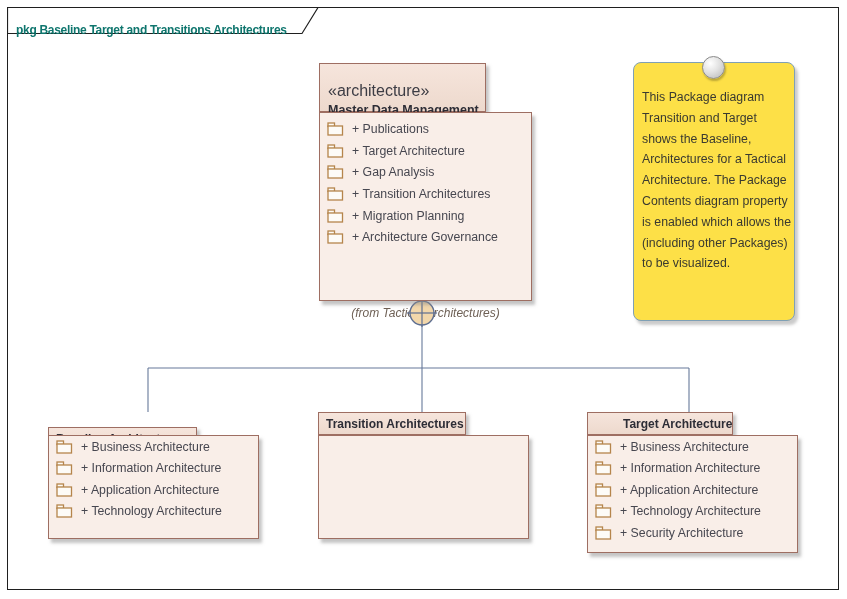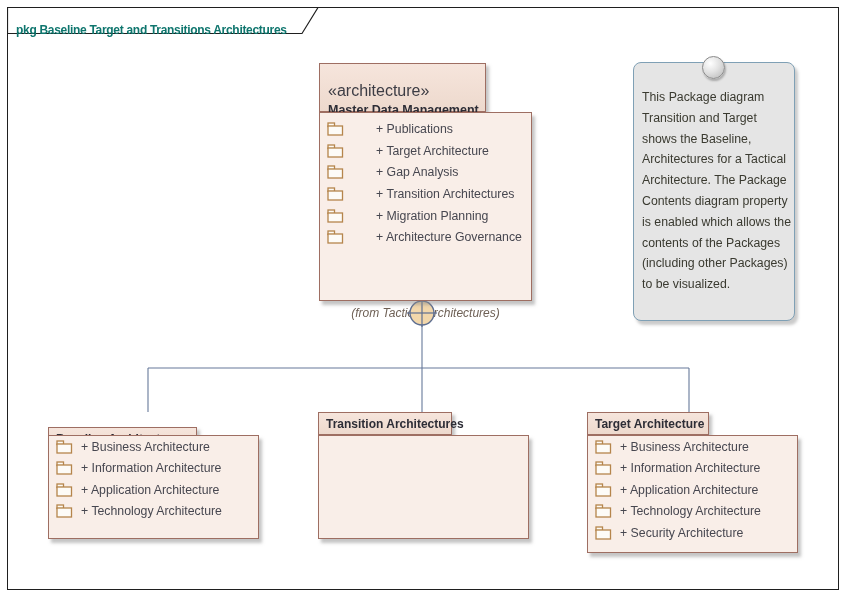--- a/index.html
+++ b/index.html
@@ -24,32 +24,32 @@
   .pkg-body { position:absolute; border:1px solid #9e6e62; background:#f9eee8;
               box-shadow:3px 4px 3px rgba(140,140,140,0.5); }
   .pkg-name { font-size:12px; font-weight:bold; color:#2d2d36; white-space:nowrap; }
   .tab-small .pkg-name { padding:4px 0 0 7px; display:block; }
   .stereotype { display:block; padding:18px 0 0 8px; font-size:16px; color:#3c3c44; }
   .mdm-name { display:block; padding:3px 0 0 8px; font-size:12.5px; }
 
   .item { display:flex; align-items:center; padding-left:7px; }
   .item .ico { flex:0 0 17px; height:14px; margin-right:8px; }
   .item-label { font-size:12.3px; color:#474750; white-space:nowrap; }
-  .rows-mdm .item { height:21.7px;gap:24px; }
+  .rows-mdm .item { height:21.7px; }
   .rows-sub .item { height:21.5px; }
   .rows-mdm { padding-top:5px; }
   .rows-sub { padding-top:0; }
 
   .from-label { position:absolute; left:319px; top:306px; width:213px;
                 text-align:center; font-size:12px; font-style:italic;
                 color:#6e6055; }
 
   
   .note { position:absolute; left:633px; top:62px; width:162px; height:259px;
-          background:#e5e5e5; border:1.5px solid #7fa0b5; border-radius:8px;
+          background:#fde047; border:1.5px solid #7fa0b5; border-radius:8px;
           box-shadow:3px 4px 3px rgba(140,140,140,0.45); }
   .note-text { position:absolute; left:8px; top:24px; width:150px; }
   .note-line { font-size:12.3px; line-height:20.8px; color:#3a3a30; white-space:nowrap; }
   .note-pin { position:absolute; left:702px; top:56px; width:23px; height:23px;
               border-radius:50%; border:1px solid #8a8a8a;
               background:radial-gradient(circle at 35% 30%, #ffffff 0%, #e2e2e2 45%, #b5b5b5 100%);
               box-shadow:1px 2px 2px rgba(0,0,0,0.25); }
 </style>
 </head>
 <body>
@@ -156,26 +156,26 @@
     </div>
     <div class="item">
       <svg class="ico" viewBox="0 0 17 14">
           <rect x="1" y="1" width="6.5" height="3.5" fill="#fdfbf7" stroke="#b5854c" stroke-width="1.3"></rect>
           <rect x="1" y="4" width="14.5" height="9" fill="#fdfbf7" stroke="#b5854c" stroke-width="1.3"></rect>
         </svg>
       <span class="item-label">+ Technology Architecture</span>
     </div>
   </div>
 
-  <div class="pkg-tab tab-small" style="left:318px; top:412px; width:134px; height:23px;">
+  <div class="pkg-tab tab-small" style="left:318px; top:412px; width:148px; height:23px;">
     <span class="pkg-name">Transition Architectures</span>
   </div>
   <div class="pkg-body" style="left:318px; top:435px; width:211px; height:104px;"></div>
 
-  <div class="pkg-tab tab-small" style="left:587px; top:412px; width:122px; height:23px;">
+  <div class="pkg-tab tab-small" style="left:587px; top:412px; width:146px; height:23px;padding-left:28px;">
     <span class="pkg-name">Target Architecture</span>
   </div>
   <div class="pkg-body rows-sub" style="left:587px; top:435px; width:211px; height:118px;">
     <div class="item">
       <svg class="ico" viewBox="0 0 17 14">
           <rect x="1" y="1" width="6.5" height="3.5" fill="#fdfbf7" stroke="#b5854c" stroke-width="1.3"></rect>
           <rect x="1" y="4" width="14.5" height="9" fill="#fdfbf7" stroke="#b5854c" stroke-width="1.3"></rect>
         </svg>
       <span class="item-label">+ Business Architecture</span>
     </div>
@@ -211,20 +211,19 @@
 
   <div class="note">
     <div class="note-text">
       <div class="note-line">This Package diagram</div>
       <div class="note-line">Transition and Target</div>
       <div class="note-line">shows the Baseline,</div>
       <div class="note-line">Architectures for a Tactical</div>
       <div class="note-line">Architecture. The Package</div>
       <div class="note-line">Contents diagram property</div>
       <div class="note-line">is enabled which allows the</div>
-      <div class="note-line">contents of the Packages</div>
       <div class="note-line">(including other Packages)</div>
       <div class="note-line">to be visualized.</div>
     </div>
   </div>
   <div class="note-pin"></div>
 
 </div>
 
 </body></html>

